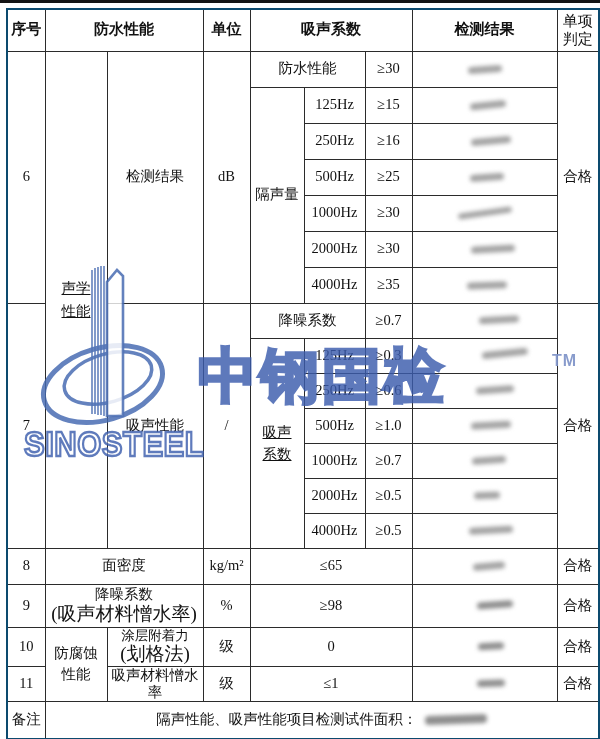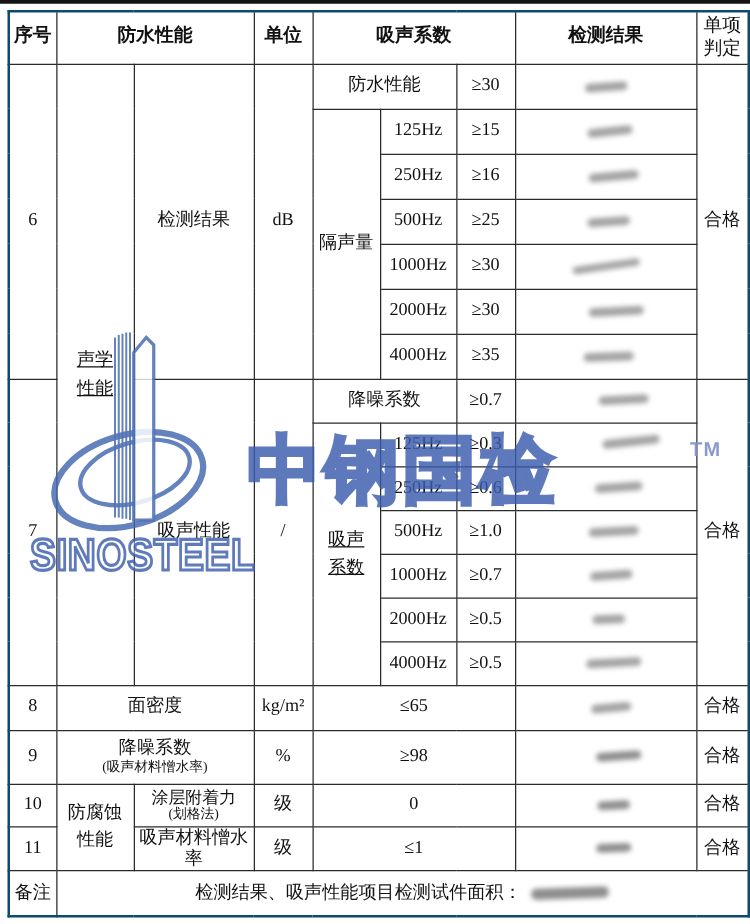--- a/index.html
+++ b/index.html
@@ -11,21 +11,21 @@
                  border-collapse:collapse; table-layout:fixed; }
   table.report td { border:1.6px solid #2b2b2b; text-align:center; vertical-align:middle;
                     padding:0 1px; font-size:14.5px; line-height:1.18; overflow:hidden; }
   table.report { border:2px solid #0c4a6e; }
   tr.hdr td { font-weight:bold; font-size:15px; }
   tr.h42 { height:42px; } tr.h36 { height:36px; } tr.h35 { height:35px; }
   tr.h43 { height:43px; } tr.h34 { height:34px; } tr.h33 { height:33px;margin-top:20px; } tr.h37 { height:37px;margin-left:44px; }
   .wrap2 { display:inline-block; width:34px; line-height:1.55;text-decoration:underline; }
   .wrap3 { display:inline-block; width:50px; line-height:1.5; }
   .wrapjudge { display:inline-block; width:32px; line-height:1.25; font-weight:normal; }
-  .sub { display:block; font-size:11px;text-align:center; }
+  .sub { display:block; font-size:19px;text-align:center; }
   .blob { height:7px; background:#a3a3a3; border-radius:4px; filter:blur(2px);
           margin:0 auto; transform:rotate(-4deg); }
   .blob.dark { background:#8e8e8e; }
   .remark-cell { text-align:center; }
   .remark-inner { display:inline-flex; align-items:center; gap:8px; }
   .remark-inner .blob { display:inline-block; width:62px; height:9px; transform:rotate(-2deg); margin:0; }
 
   
   .wm { position:absolute; left:0; top:0; width:600px; height:739px; pointer-events:none; opacity:.92; }
   .wm-brand { position:absolute; left:198px; top:346px; font-size:59px; line-height:1.05;
@@ -226,21 +226,21 @@
     <td>
           <div class="blob dark" style="width:28px;transform:rotate(-2deg) translateX(6px)"></div>
         </td>
     <td>合格</td>
   </tr>
 
   <tr class="h37">
     <td>备注</td>
     <td colspan="8" class="remark-cell">
       <span class="remark-inner">
-        <span>检测结果、吸声性能项目检测试件面积：</span>
+        <span>隔声性能、吸声性能项目检测试件面积：</span>
         <span class="blob dark" style="width:62px;height:9px"></span>
       </span>
     </td>
   </tr>
 </tbody>
   </table>
 
 <div class="wm">
   <svg class="wm-logo" width="170" height="200" viewBox="0 0 170 200">
     <g stroke="#4468b0" fill="none" stroke-opacity="0.9">

